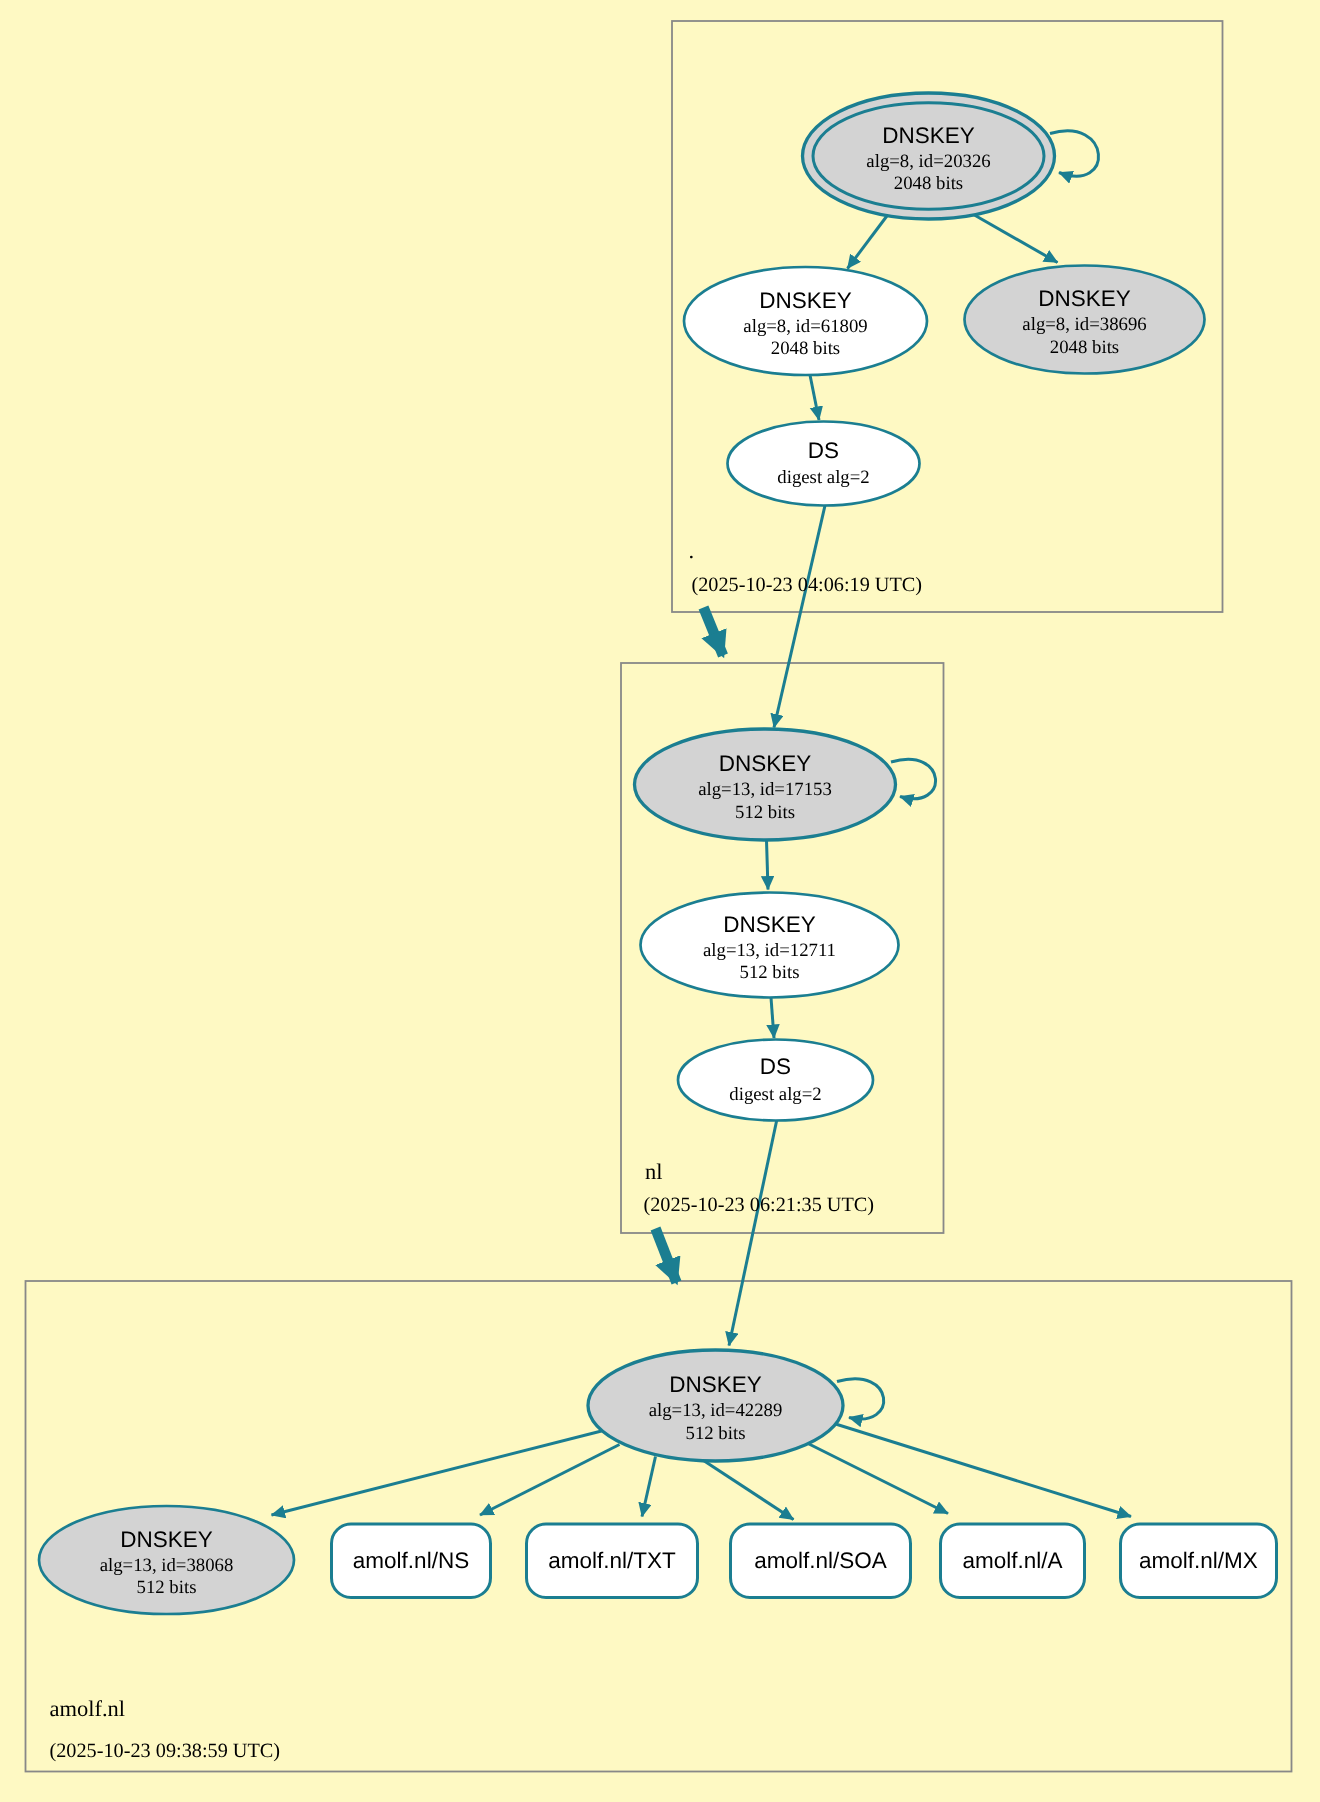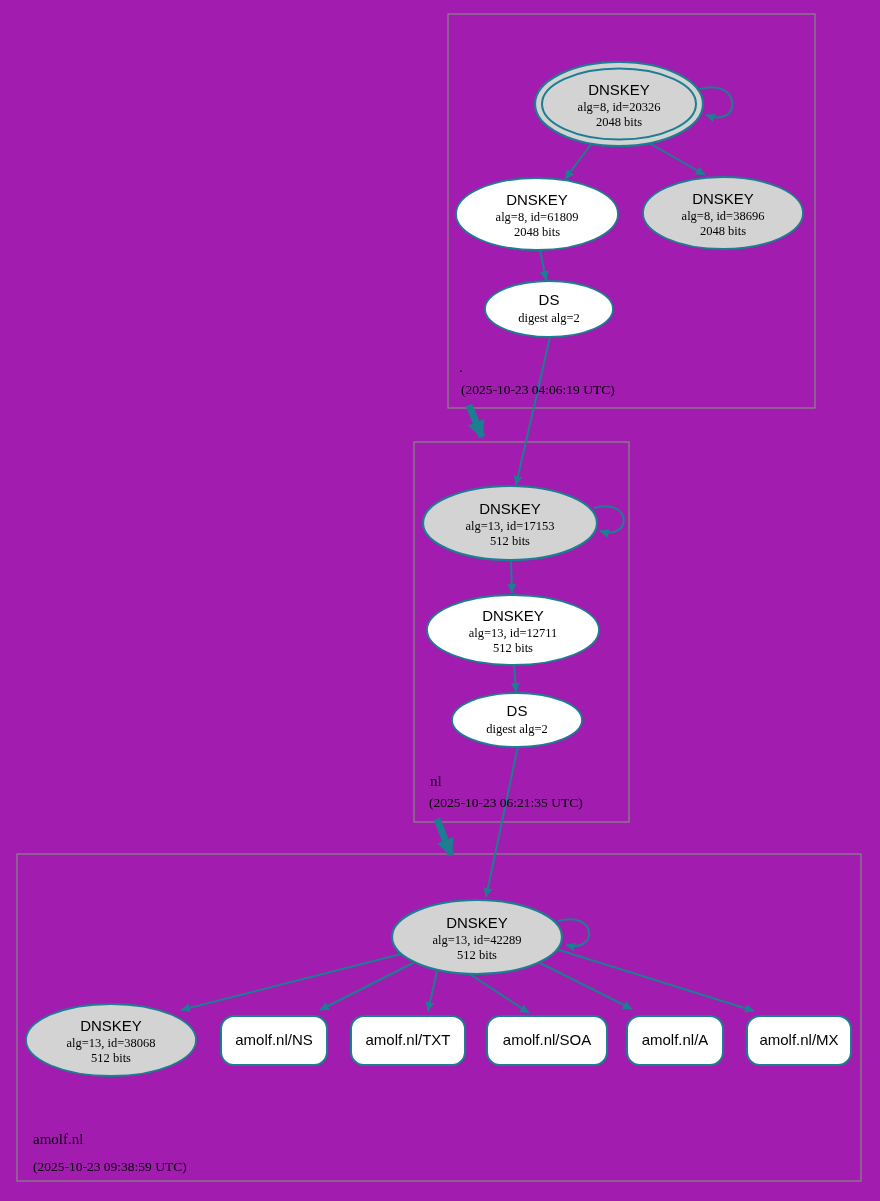--- a/index.html
+++ b/index.html
@@ -3,21 +3,21 @@
 <meta charset="utf-8">
 <style>
   :root{
     --edge:#1b7e91;
     --gray:#d3d3d3;
     --white:#ffffff;
     --box:#888888;
     --text:#000000;
   }
   html,body{margin:0;padding:0;background:#ffffff;}
-  #stage{position:relative;width:880px;height:1201px;background:#a21caf;}
+  #stage{position:relative;width:880px;height:1201px;background:#fef9c3;}
   svg{display:block;}
   .zone-box{fill:none;stroke:var(--box);stroke-width:1.2;}
   .edge{fill:none;stroke:var(--edge);stroke-width:2;marker-end:url(#ah);}
   .edge-thick{fill:none;stroke:var(--edge);stroke-width:7;marker-end:url(#ahb);}
   .ell-gray{fill:var(--gray);stroke:var(--edge);stroke-width:2.2;}
   .ell-gray-thin{fill:var(--gray);stroke:var(--edge);stroke-width:1.8;}
   .ell-white{fill:var(--white);stroke:var(--edge);stroke-width:1.8;}
   .ell-inner{fill:none;stroke:var(--edge);stroke-width:2;}
   .rrset{fill:var(--white);stroke:var(--edge);stroke-width:2;}
   .t-title{font-family:"Liberation Sans","DejaVu Sans",sans-serif;font-size:15px;fill:var(--text);text-anchor:middle;}

